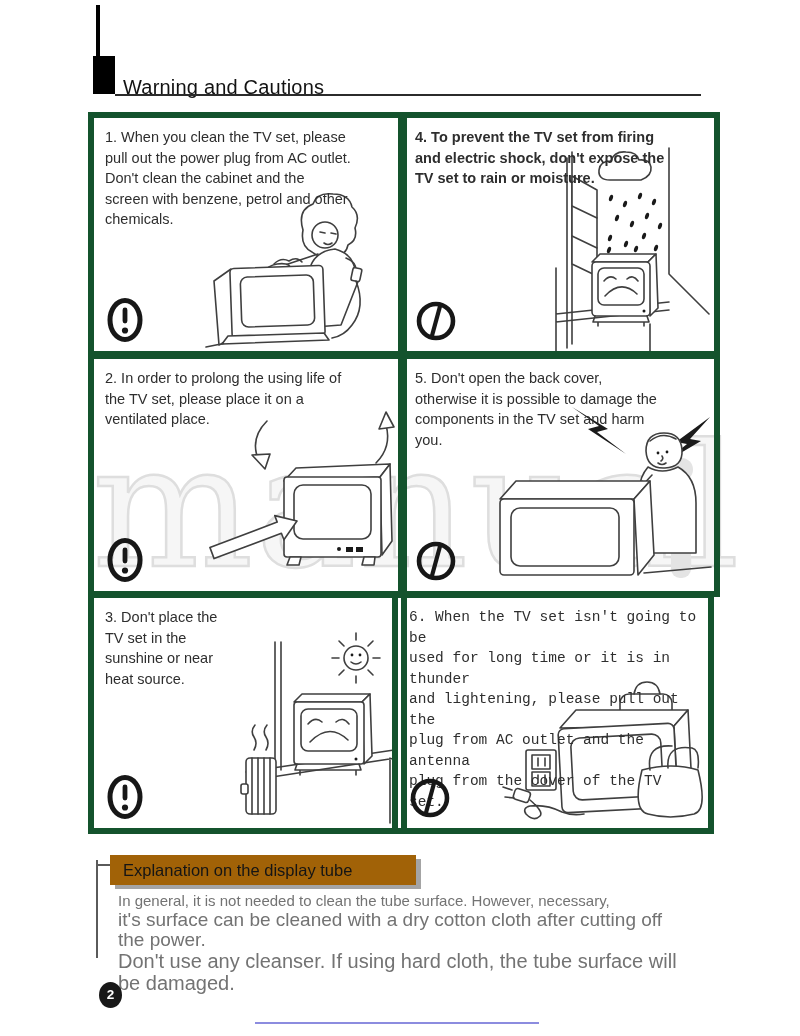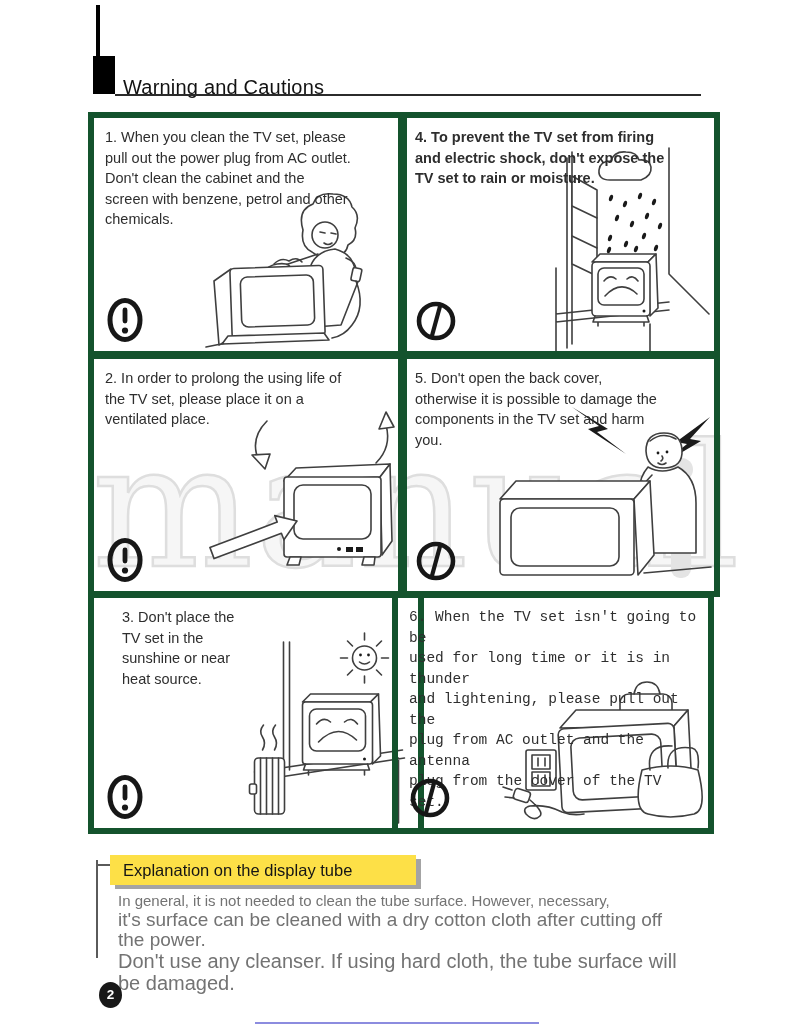--- a/index.html
+++ b/index.html
@@ -19,36 +19,36 @@
              color:#f6f6f6;-webkit-text-stroke:2.5px #dedede;}
   .wm-dot{left:670px;top:458px;width:23px;height:23px;border-radius:50%;background:#e4e4e4;z-index:0;}
   .wm-bar{left:671px;top:498px;width:20px;height:80px;border-radius:9px;background:#e4e4e4;z-index:0;}
 
   
   .panel{position:absolute;border:6px solid #14532d;background:transparent;z-index:2;}
   #panel-1{left:88px;top:112px;width:307px;height:233px;}
   #panel-4{left:398px;top:112px;width:310px;height:233px;font-weight:bold;}
   #panel-2{left:88px;top:353px;width:307px;height:232px;}
   #panel-5{left:398px;top:353px;width:310px;height:232px;}
-  #panel-3{left:88px;top:592px;width:307px;height:230px;padding-left:17px;}
+  #panel-3{left:88px;top:592px;width:307px;height:230px;}
   #panel-6{left:392px;top:592px;width:310px;height:230px;font-family:Liberation Mono, monospace;}
   .panel-text{position:relative;margin:0;padding:9px 10px 0 11px;font-size:14.5px;line-height:20.5px;
               color:#2e2e2e;white-space:pre-line;z-index:2;}
   .illus{position:absolute;left:0;top:0;width:100%;height:100%;z-index:1;}
   .panel-icon{position:absolute;left:12px;bottom:8px;z-index:3;}
 
   
   .ln{fill:none;stroke:#3f3f3f;stroke-width:1.6;stroke-linecap:round;stroke-linejoin:round;}
   .lnw{fill:#fff;stroke:#3f3f3f;stroke-width:1.6;stroke-linejoin:round;stroke-linecap:round;}
   .blk{fill:#1a1a1a;stroke:none;}
 
   
   .exp-vline{left:96px;top:860px;width:2px;height:98px;background:#5a5a5a;}
   .exp-hline{left:96px;top:864px;width:15px;height:2px;background:#5a5a5a;}
-  .exp-box{left:110px;top:855px;width:306px;height:30px;background:#fde047;
+  .exp-box{left:110px;top:855px;width:306px;height:30px;background:#a16207;
            box-shadow:5px 4px 0 #a4a4a4;font-size:16.5px;line-height:30px;
            padding-left:13px;color:#151515;box-sizing:border-box;}
   .exp-body{left:118px;top:891px;width:570px;color:#737373;}
   .exp-l1{display:block;font-size:15px;line-height:19px;}
   .exp-l2{display:block;font-size:19px;line-height:20px;}
   .exp-l3{display:block;font-size:20px;line-height:22px;}
 
   
   .page-num{left:99px;top:982px;width:23px;height:26px;background:#181818;border-radius:50%;
             color:#fff;font-size:13.5px;font-weight:bold;text-align:center;line-height:26px;}

